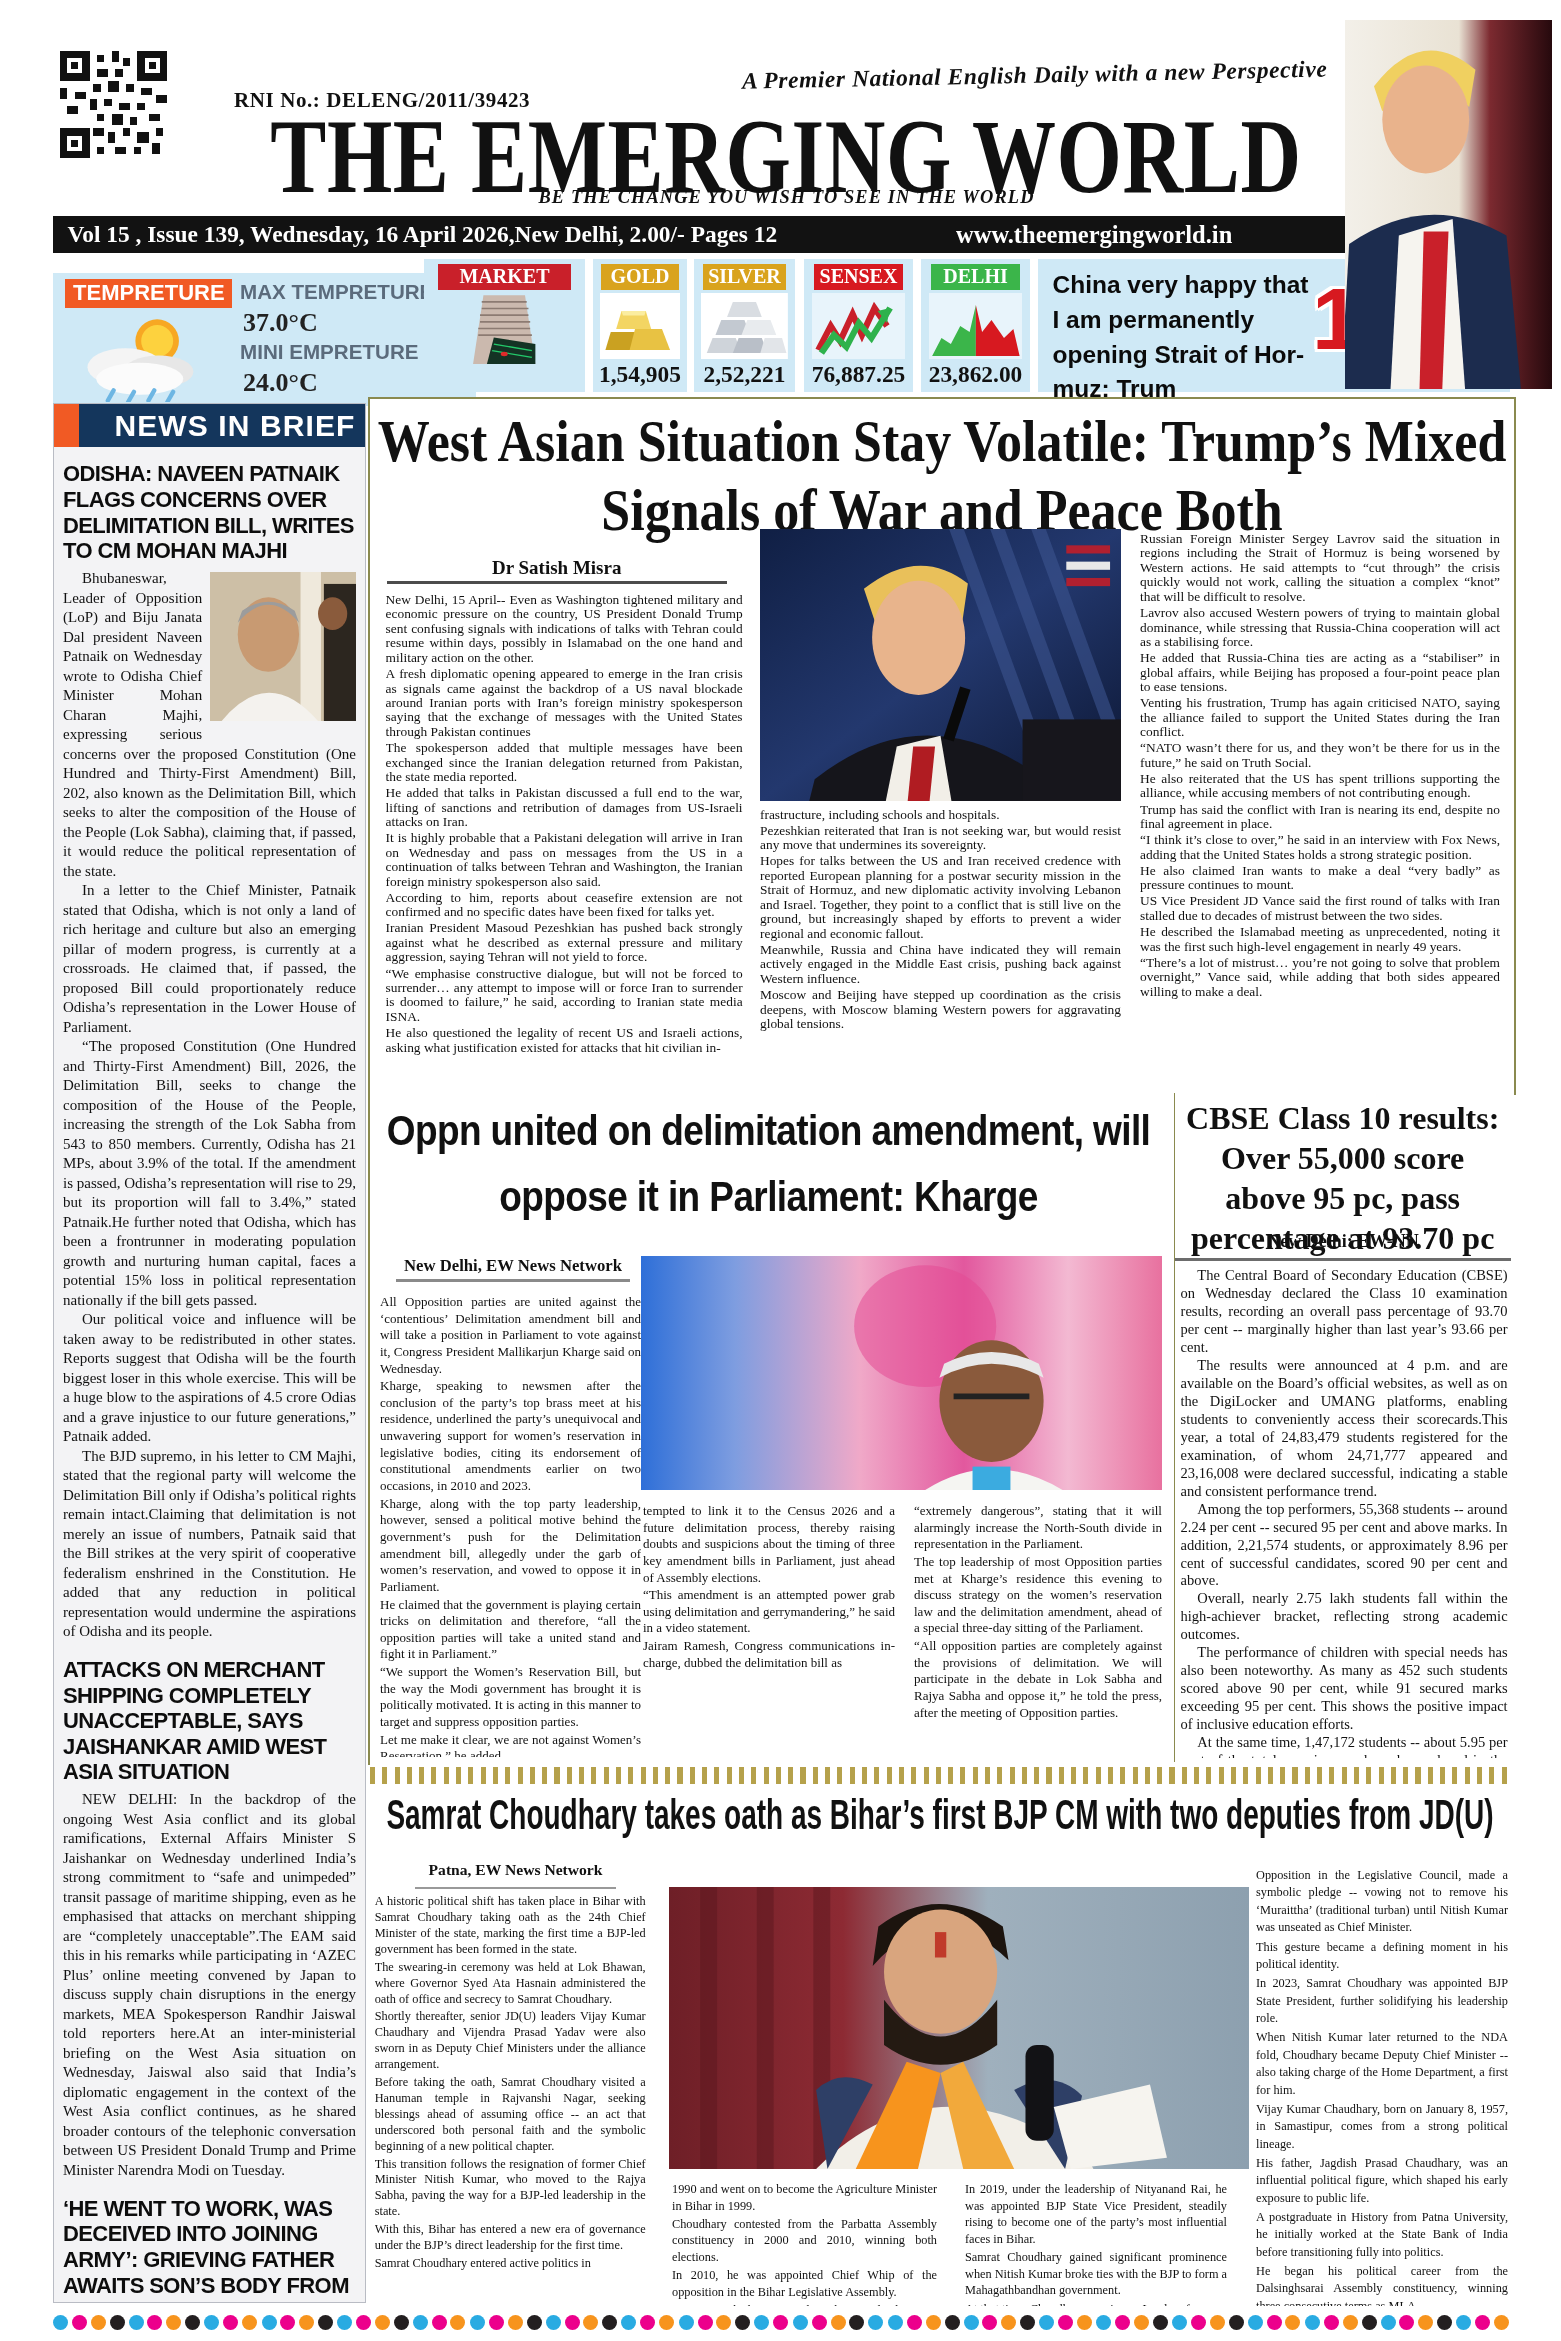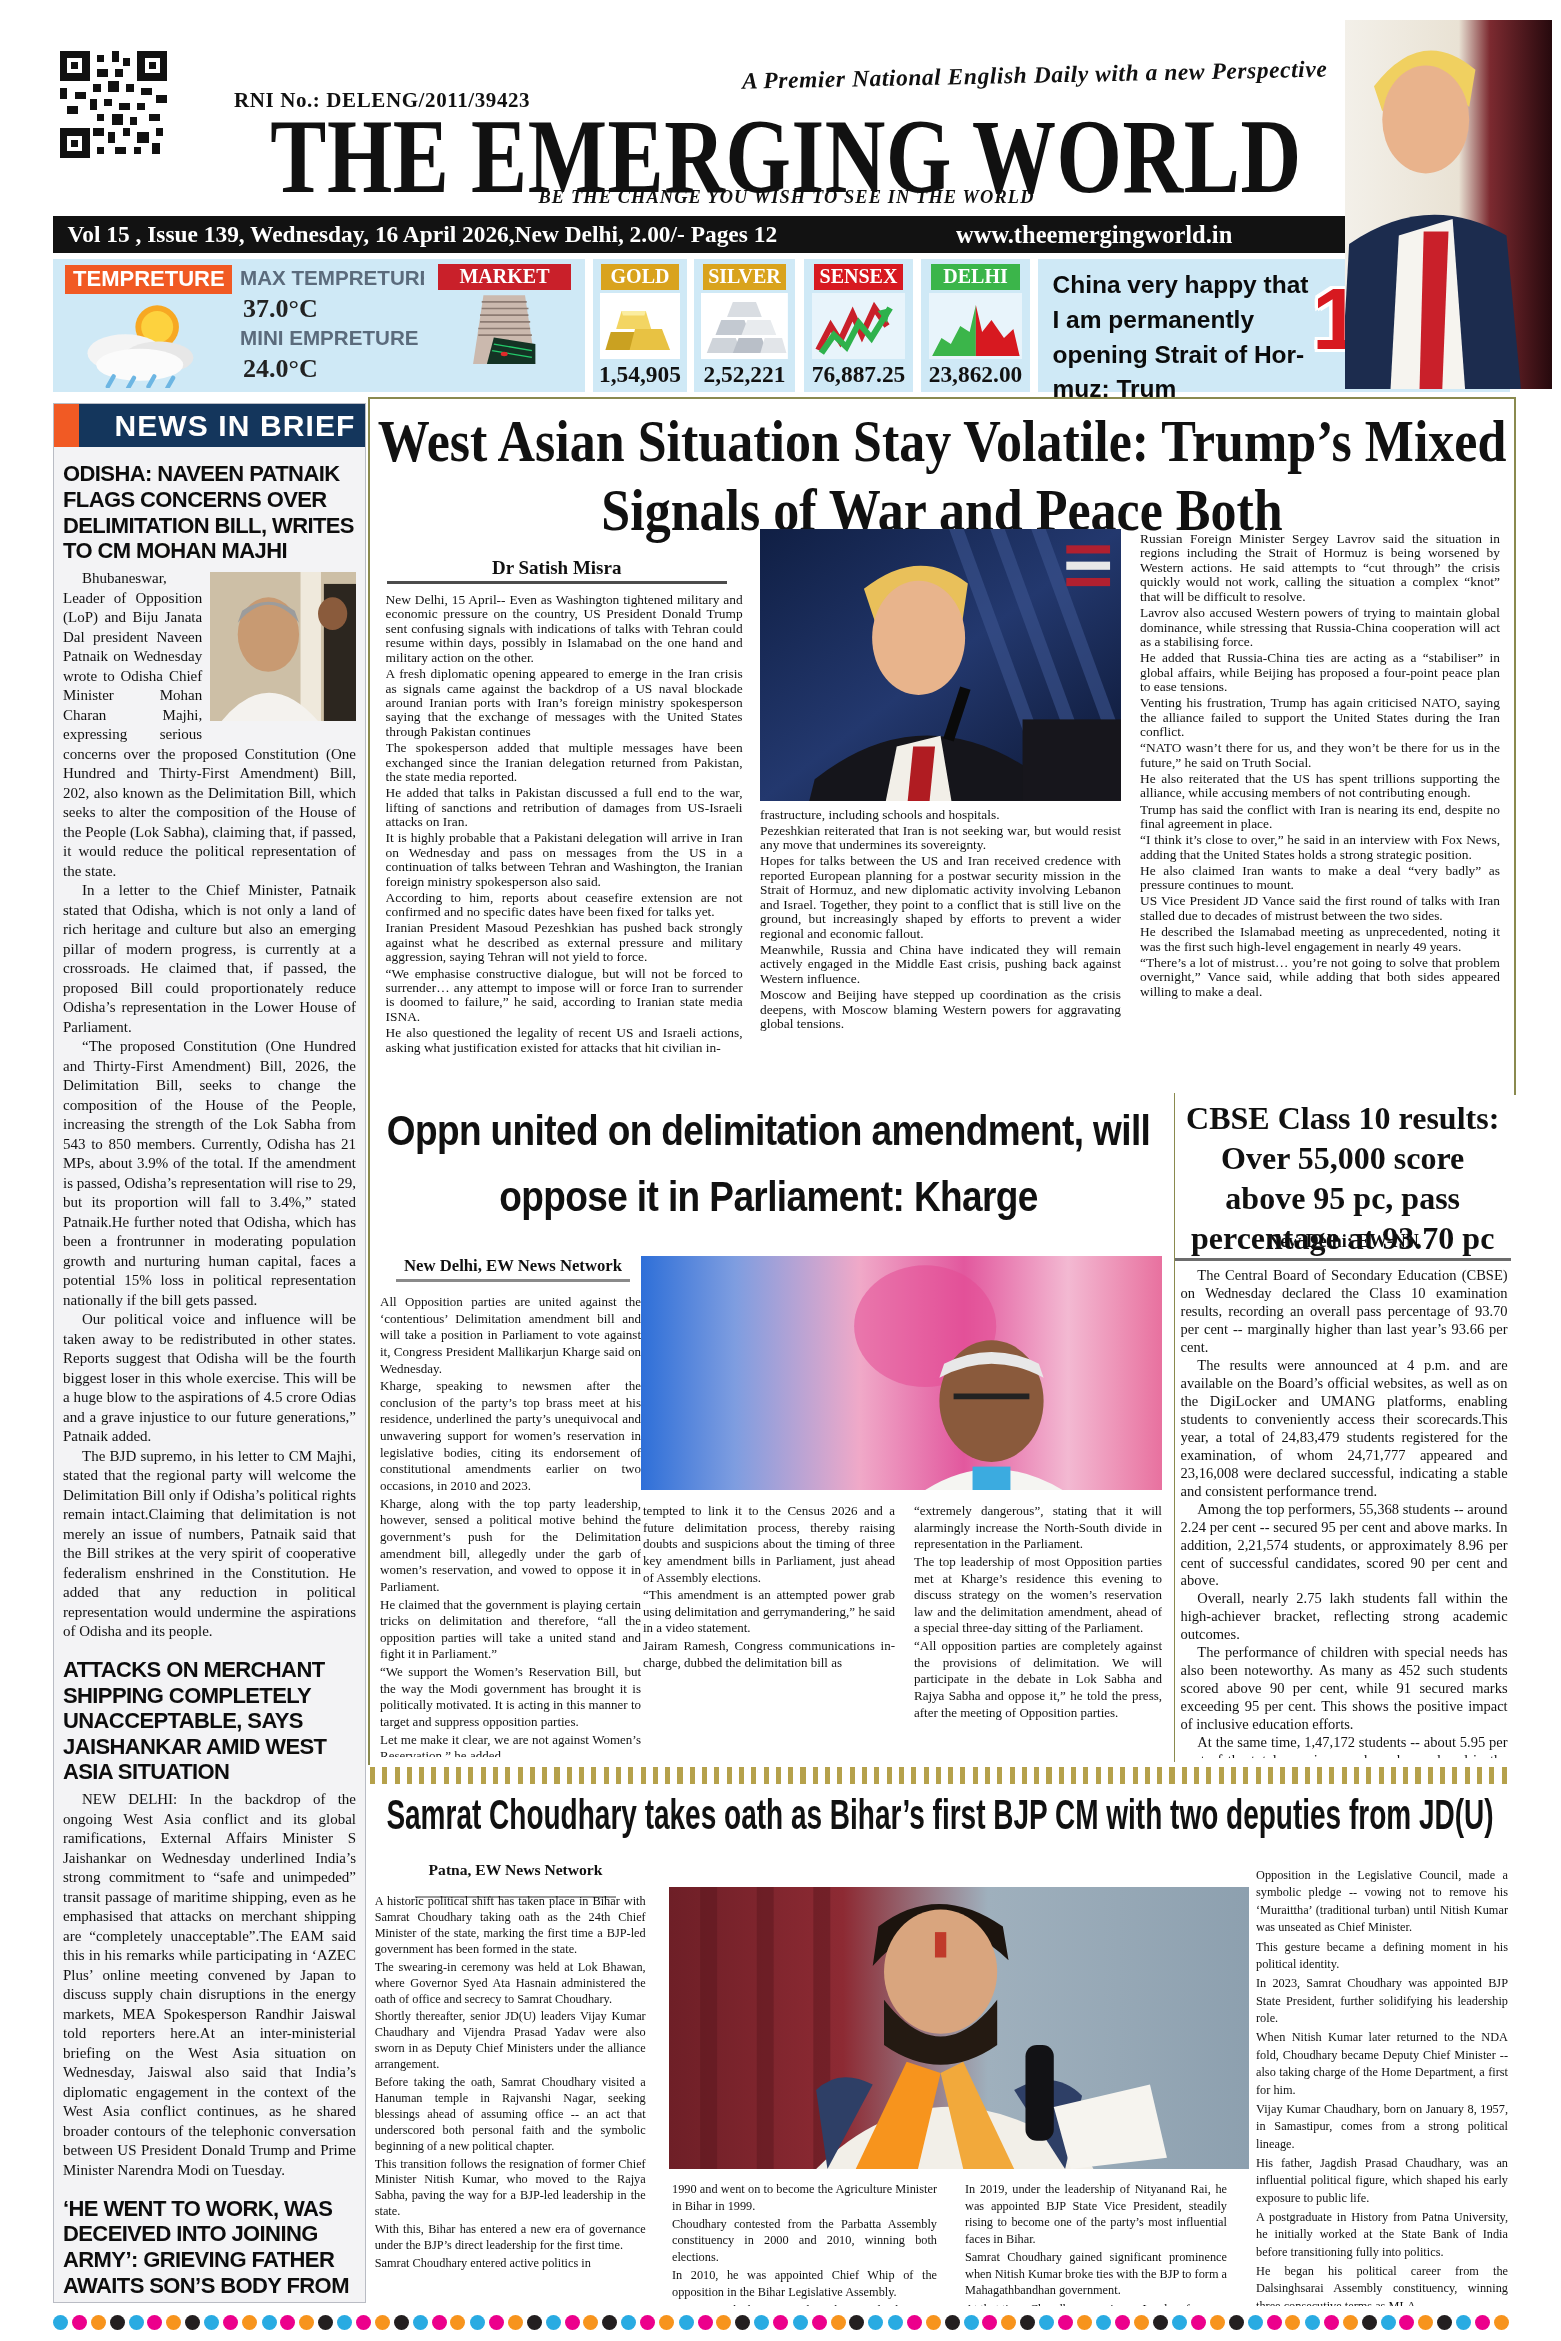--- a/index.html
+++ b/index.html
@@ -10,21 +10,21 @@
   .rni{left:234px;top:88px;font:700 21px "Liberation Serif",serif;letter-spacing:0.6px;}
   .script-tagline{left:742px;top:61px;width:647px;font:italic 700 23.4px "Liberation Serif",serif;transform:rotate(-1.2deg);letter-spacing:0.6px;}
   .masthead{left:220px;top:95px;width:1132px;text-align:center;font:700 84px "Liberation Serif",serif;letter-spacing:0.6px;transform:scaleY(1.26);transform-origin:top;white-space:nowrap;}
   .sub-tagline{left:385px;top:187px;width:803px;text-align:center;font:italic 700 18.4px "Liberation Serif",serif;letter-spacing:1.1px;}
   .dateline-bar{left:53px;top:216px;width:1456px;height:37px;background:#121212;color:#fff;}
   .dateline-bar .dl{position:absolute;left:14.5px;top:4.5px;font:700 23.4px "Liberation Serif",serif;}
   .dateline-bar .web{position:absolute;left:903px;top:4.5px;font:700 24.5px "Liberation Serif",serif;}
   .trump-top{left:1345px;top:20px;width:207px;height:369px;z-index:6;}
   
   .panel{position:absolute;top:259px;height:133px;background:#cfe9f6;}
-  .p-weather{left:53px;width:423px;}
+  .p-weather{left:53px;width:423px;margin-top:14px;}
   .p-market{left:424px;width:161px;}
   .p-gold{left:593px;width:94px;}
   .p-silver{left:694px;width:101px;}
   .p-sensex{left:804px;width:109px;}
   .p-nifty{left:921px;width:109px;}
   .p-teaser{left:1038px;width:472px;}
   .w-label{position:absolute;left:12.3px;top:5.6px;width:167px;height:29px;background:#f15a24;color:#fff;font:700 22px "Liberation Sans",sans-serif;display:flex;align-items:center;justify-content:center;}
   .w-icon{position:absolute;left:13.4px;top:39px;width:162px;height:90px;}
   .w-max-l{position:absolute;left:187px;top:6.7px;font:700 20.6px "Liberation Sans",sans-serif;color:#5b6b7c;}
   .w-max-v{position:absolute;left:190px;top:35px;font:700 26px "Liberation Serif",serif;color:#222;}
@@ -73,21 +73,21 @@
   .cb-headline{position:absolute;left:2.2px;top:4.5px;width:331px;text-align:center;font:700 32px "Liberation Serif",serif;line-height:1.26;}
   .cb-byline{position:absolute;left:0;top:138px;width:100%;text-align:center;font:600 18px "Liberation Serif",serif;}
   .cb-rule{position:absolute;left:0;top:165px;width:100%;height:2.8px;background:#6c6c6c;}
   .cb-body{position:absolute;left:5.6px;top:174px;width:327px;height:491px;font-size:14.5px;line-height:1.24;text-align:justify;overflow:hidden;}
   .cb-body p{margin:0;text-indent:16.7px;}
   
   .gold-div{left:370px;top:1767px;width:1141px;height:16.7px;background:repeating-linear-gradient(90deg,#b5a14b 0 5px,#ffffff 5px 12.3px);}
   
   .samrat{left:368px;top:1791px;width:1144px;height:519px;overflow:hidden;}
   .sm-headline{position:absolute;left:0;top:0;width:100%;text-align:center;font:900 28px "Liberation Sans",sans-serif;letter-spacing:0;transform:scaleY(1.5);transform-origin:top;white-space:nowrap;}
-  .sm-byline{position:absolute;left:47px;top:70px;width:201px;text-align:center;font:600 15.6px "Liberation Serif",serif;border-bottom:2.8px solid #999;padding-bottom:17px;}
+  .sm-byline{position:absolute;left:47px;top:70px;width:201px;text-align:center;font:600 15.6px "Liberation Serif",serif;border-bottom:2.8px solid #999;padding-bottom:8px;}
   .sm-col{position:absolute;overflow:hidden;font-size:12.3px;text-align:justify;}
   .sm-col p{margin:0 0 1.7px;}
   .sm-c1{left:6.7px;top:103px;width:271px;height:412px;line-height:1.3;}
   .photo-samrat{position:absolute;left:301px;top:96px;width:580px;height:282px;}
   .sm-c2{left:304px;top:390px;width:265px;height:125px;line-height:1.35;}
   .sm-c3{left:597px;top:390px;width:262px;height:125px;line-height:1.35;}
   .sm-c4{left:888px;top:76px;width:252px;height:439px;line-height:1.42;}
   
   .dots{left:53px;top:2313px;width:1456px;height:19px;display:flex;justify-content:space-between;align-items:center;}
   .dot-group{display:flex;gap:3.9px;}

